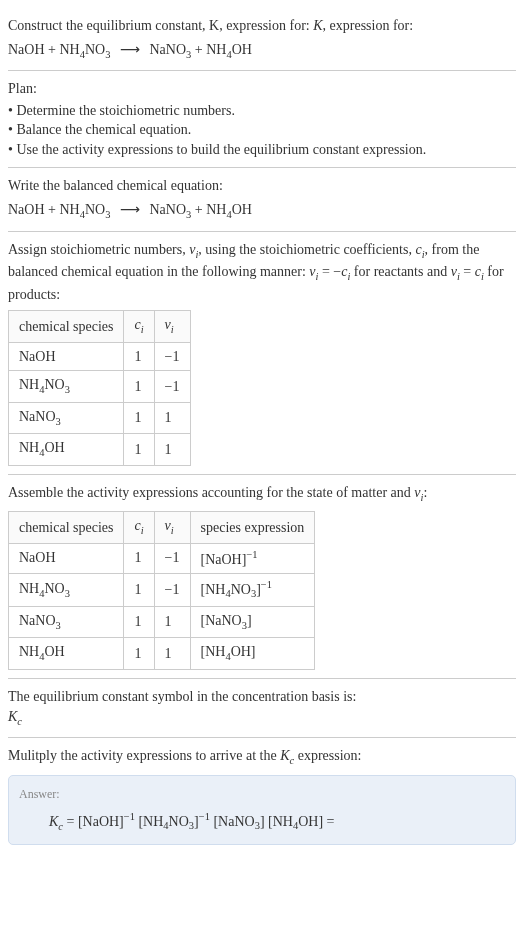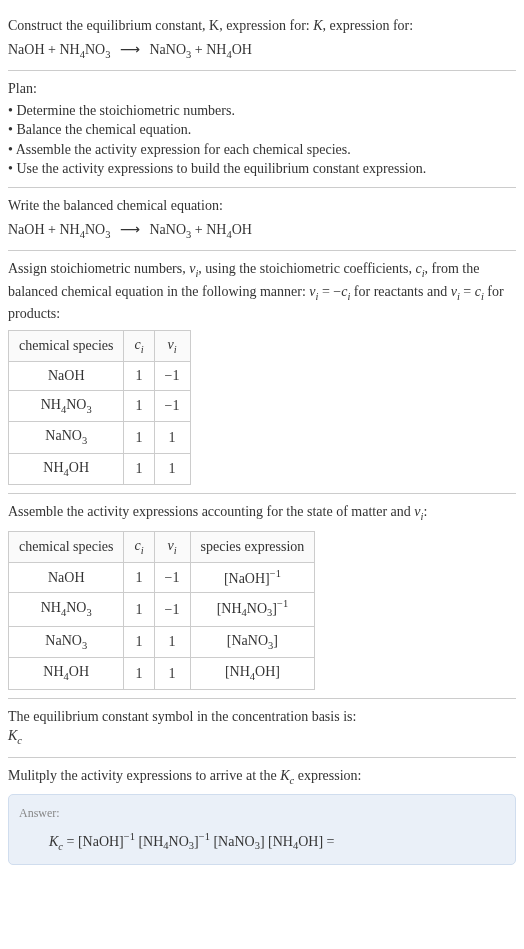--- a/index.html
+++ b/index.html
@@ -28,21 +28,21 @@
     .sup { vertical-align: super; font-size: 0.75em; }
     .italic { font-style: italic; }
     .arrow { margin: 0 6px; }
     table {
       border-collapse: collapse;
       margin-top: 6px;
     }
     td, th {
       border: 1px solid #ccc;
       padding: 4px 10px;
-      text-align: center;
+      text-align: left;
       font-weight: normal;
     }
     th {
       background: #fafafa;
     }
     .answer-box {
       background: #eaf0f8;
       border: 1px solid #d0ddee;
       border-radius: 5px;
       padding: 10px;
@@ -92,21 +92,20 @@
   </div>
 </div>
 
 <hr class="divider">
 
 <div class="section">
   <div>Plan:</div>
   <ul class="bullet-list">
     <li>Determine the stoichiometric numbers.</li>
     <li>Balance the chemical equation.</li>
-    <li>Assemble the activity expression for each chemical species.</li>
     <li>Use the activity expressions to build the equilibrium constant expression.</li>
   </ul>
 </div>
 
 <hr class="divider">
 
 <div class="section">
   <div>Write the balanced chemical equation:</div>
   <div class="formula">
     NaOH + NH<span class="sub">4</span>NO<span class="sub">3</span>

